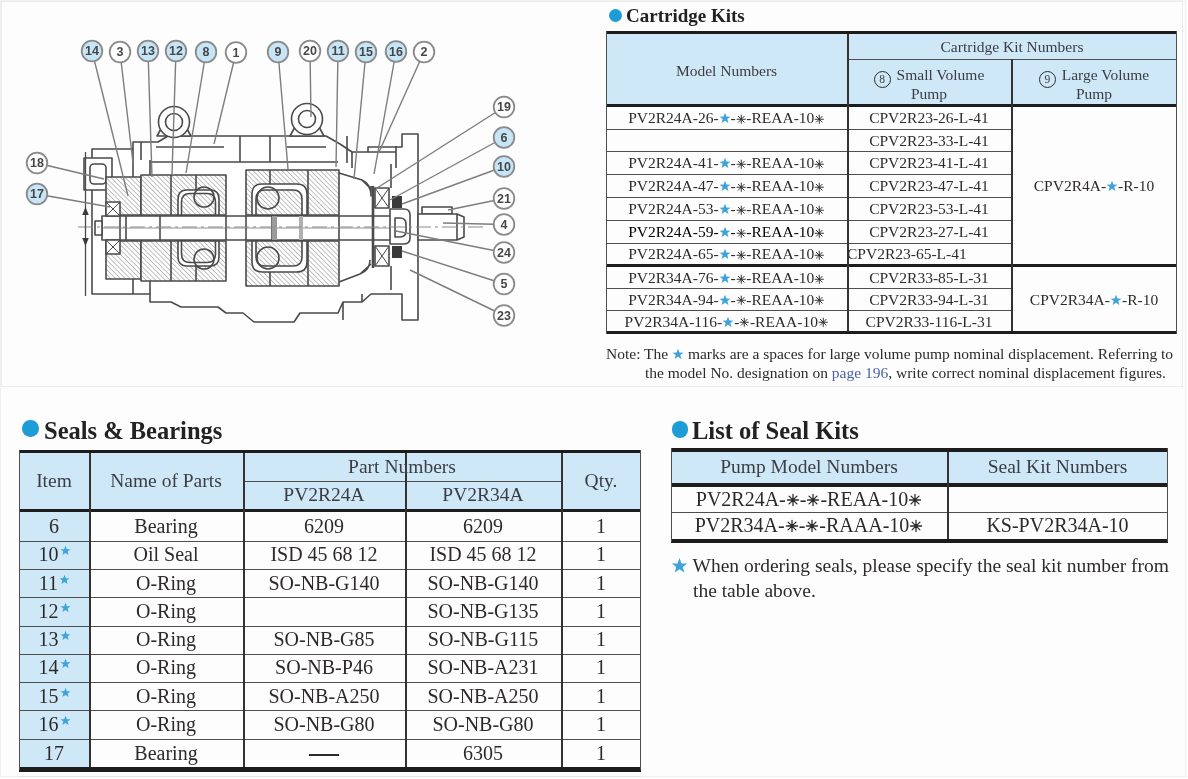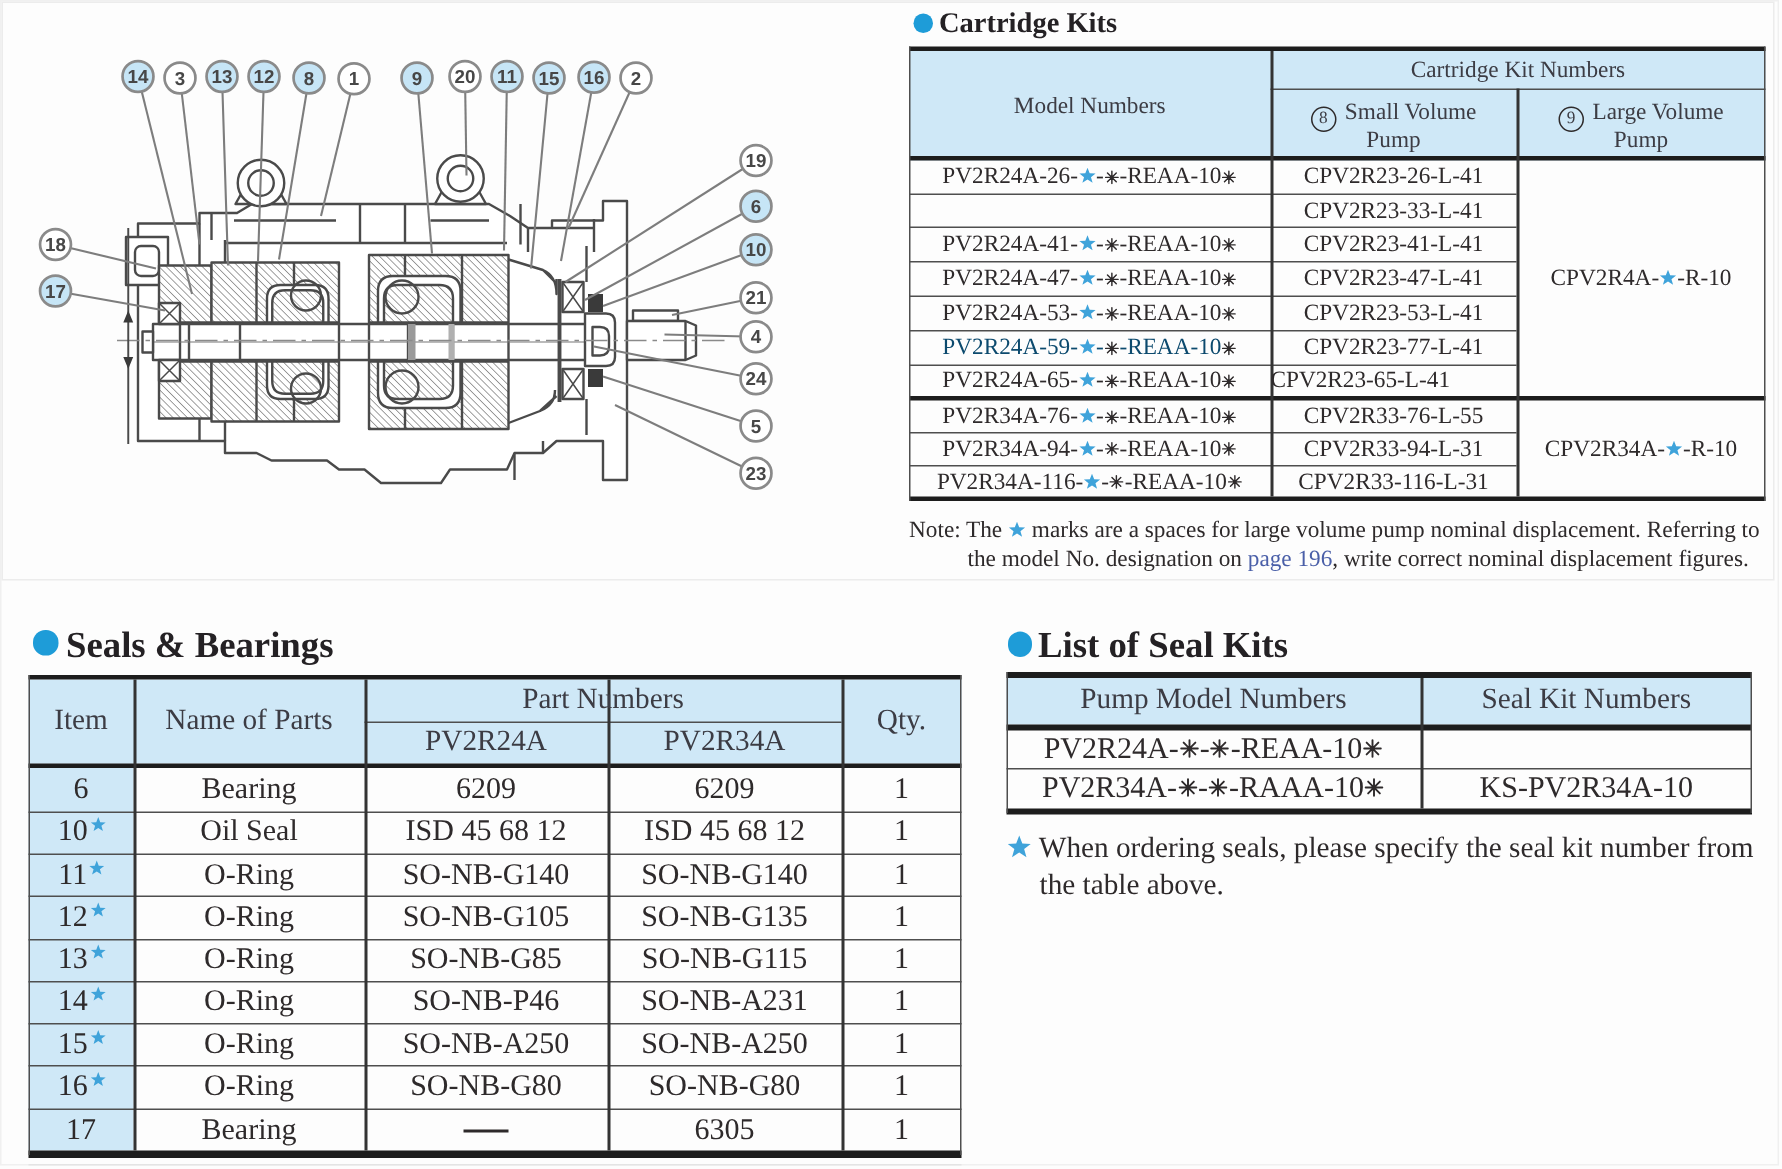--- a/index.html
+++ b/index.html
@@ -210,32 +210,32 @@
       </svg>-<svg width="10.5" height="10.5" viewBox="0 0 24 24" style="vertical-align:-1px">
         <g stroke="#2e2a2b" stroke-width="2.2" stroke-linecap="round">
           <path d="M12 2.5 V21.5 M2.5 12 H21.5 M5.3 5.3 L18.7 18.7 M18.7 5.3 L5.3 18.7"></path>
         </g>
       </svg>-REAA-10<svg width="10.5" height="10.5" viewBox="0 0 24 24" style="vertical-align:-1px">
         <g stroke="#2e2a2b" stroke-width="2.2" stroke-linecap="round">
           <path d="M12 2.5 V21.5 M2.5 12 H21.5 M5.3 5.3 L18.7 18.7 M18.7 5.3 L5.3 18.7"></path>
         </g>
       </svg></div>
     <div style="position:absolute;left:241px;top:168.2px;width:164px;height:19px;line-height:19px;text-align:center;font-size:15.5px;font-weight:normal;color:#2e2a2b;white-space:nowrap;">CPV2R23-53-L-41</div>
-    <div style="position:absolute;left:0px;top:191.0px;width:241px;height:19px;line-height:19px;text-align:center;font-size:15.5px;font-weight:normal;color:#0c4a6e;white-space:nowrap;">PV2R24A-59-<svg width="12" height="12" viewBox="0 0 24 24" style="vertical-align:-1px">
-        <path fill="#3fa3da" d="M12 1.5 L14.9 9 L22.8 9.3 L16.6 14.2 L18.8 21.8 L12 17.3 L5.2 21.8 L7.4 14.2 L1.2 9.3 L9.1 9 Z"></path>
-      </svg>-<svg width="10.5" height="10.5" viewBox="0 0 24 24" style="vertical-align:-1px">
-        <g stroke="#2e2a2b" stroke-width="2.2" stroke-linecap="round">
-          <path d="M12 2.5 V21.5 M2.5 12 H21.5 M5.3 5.3 L18.7 18.7 M18.7 5.3 L5.3 18.7"></path>
-        </g>
-      </svg>-REAA-10<svg width="10.5" height="10.5" viewBox="0 0 24 24" style="vertical-align:-1px">
-        <g stroke="#2e2a2b" stroke-width="2.2" stroke-linecap="round">
-          <path d="M12 2.5 V21.5 M2.5 12 H21.5 M5.3 5.3 L18.7 18.7 M18.7 5.3 L5.3 18.7"></path>
-        </g>
-      </svg></div>
-    <div style="position:absolute;left:241px;top:191.0px;width:164px;height:19px;line-height:19px;text-align:center;font-size:15.5px;font-weight:normal;color:#2e2a2b;white-space:nowrap;">CPV2R23-77-L-41</div>
+    <div style="position:absolute;left:0px;top:191.0px;width:241px;height:19px;line-height:19px;text-align:center;font-size:15.5px;font-weight:normal;color:#000000;white-space:nowrap;">PV2R24A-59-<svg width="12" height="12" viewBox="0 0 24 24" style="vertical-align:-1px">
+        <path fill="#3fa3da" d="M12 1.5 L14.9 9 L22.8 9.3 L16.6 14.2 L18.8 21.8 L12 17.3 L5.2 21.8 L7.4 14.2 L1.2 9.3 L9.1 9 Z"></path>
+      </svg>-<svg width="10.5" height="10.5" viewBox="0 0 24 24" style="vertical-align:-1px">
+        <g stroke="#2e2a2b" stroke-width="2.2" stroke-linecap="round">
+          <path d="M12 2.5 V21.5 M2.5 12 H21.5 M5.3 5.3 L18.7 18.7 M18.7 5.3 L5.3 18.7"></path>
+        </g>
+      </svg>-REAA-10<svg width="10.5" height="10.5" viewBox="0 0 24 24" style="vertical-align:-1px">
+        <g stroke="#2e2a2b" stroke-width="2.2" stroke-linecap="round">
+          <path d="M12 2.5 V21.5 M2.5 12 H21.5 M5.3 5.3 L18.7 18.7 M18.7 5.3 L5.3 18.7"></path>
+        </g>
+      </svg></div>
+    <div style="position:absolute;left:241px;top:191.0px;width:164px;height:19px;line-height:19px;text-align:center;font-size:15.5px;font-weight:normal;color:#2e2a2b;white-space:nowrap;">CPV2R23-27-L-41</div>
     <div style="position:absolute;left:0px;top:213.0px;width:241px;height:19px;line-height:19px;text-align:center;font-size:15.5px;font-weight:normal;color:#2e2a2b;white-space:nowrap;">PV2R24A-65-<svg width="12" height="12" viewBox="0 0 24 24" style="vertical-align:-1px">
         <path fill="#3fa3da" d="M12 1.5 L14.9 9 L22.8 9.3 L16.6 14.2 L18.8 21.8 L12 17.3 L5.2 21.8 L7.4 14.2 L1.2 9.3 L9.1 9 Z"></path>
       </svg>-<svg width="10.5" height="10.5" viewBox="0 0 24 24" style="vertical-align:-1px">
         <g stroke="#2e2a2b" stroke-width="2.2" stroke-linecap="round">
           <path d="M12 2.5 V21.5 M2.5 12 H21.5 M5.3 5.3 L18.7 18.7 M18.7 5.3 L5.3 18.7"></path>
         </g>
       </svg>-REAA-10<svg width="10.5" height="10.5" viewBox="0 0 24 24" style="vertical-align:-1px">
         <g stroke="#2e2a2b" stroke-width="2.2" stroke-linecap="round">
           <path d="M12 2.5 V21.5 M2.5 12 H21.5 M5.3 5.3 L18.7 18.7 M18.7 5.3 L5.3 18.7"></path>
         </g>
@@ -248,21 +248,21 @@
         <path fill="#3fa3da" d="M12 1.5 L14.9 9 L22.8 9.3 L16.6 14.2 L18.8 21.8 L12 17.3 L5.2 21.8 L7.4 14.2 L1.2 9.3 L9.1 9 Z"></path>
       </svg>-<svg width="10.5" height="10.5" viewBox="0 0 24 24" style="vertical-align:-1px">
         <g stroke="#2e2a2b" stroke-width="2.2" stroke-linecap="round">
           <path d="M12 2.5 V21.5 M2.5 12 H21.5 M5.3 5.3 L18.7 18.7 M18.7 5.3 L5.3 18.7"></path>
         </g>
       </svg>-REAA-10<svg width="10.5" height="10.5" viewBox="0 0 24 24" style="vertical-align:-1px">
         <g stroke="#2e2a2b" stroke-width="2.2" stroke-linecap="round">
           <path d="M12 2.5 V21.5 M2.5 12 H21.5 M5.3 5.3 L18.7 18.7 M18.7 5.3 L5.3 18.7"></path>
         </g>
       </svg></div>
-    <div style="position:absolute;left:241px;top:237.0px;width:164px;height:19px;line-height:19px;text-align:center;font-size:15.5px;font-weight:normal;color:#2e2a2b;white-space:nowrap;">CPV2R33-76-L-55</div>
+    <div style="position:absolute;left:241px;top:237.0px;width:164px;height:19px;line-height:19px;text-align:center;font-size:15.5px;font-weight:normal;color:#2e2a2b;white-space:nowrap;">CPV2R33-85-L-31</div>
     <div style="position:absolute;left:0px;top:258.5px;width:241px;height:19px;line-height:19px;text-align:center;font-size:15.5px;font-weight:normal;color:#2e2a2b;white-space:nowrap;">PV2R34A-94-<svg width="12" height="12" viewBox="0 0 24 24" style="vertical-align:-1px">
         <path fill="#3fa3da" d="M12 1.5 L14.9 9 L22.8 9.3 L16.6 14.2 L18.8 21.8 L12 17.3 L5.2 21.8 L7.4 14.2 L1.2 9.3 L9.1 9 Z"></path>
       </svg>-<svg width="10.5" height="10.5" viewBox="0 0 24 24" style="vertical-align:-1px">
         <g stroke="#2e2a2b" stroke-width="2.2" stroke-linecap="round">
           <path d="M12 2.5 V21.5 M2.5 12 H21.5 M5.3 5.3 L18.7 18.7 M18.7 5.3 L5.3 18.7"></path>
         </g>
       </svg>-REAA-10<svg width="10.5" height="10.5" viewBox="0 0 24 24" style="vertical-align:-1px">
         <g stroke="#2e2a2b" stroke-width="2.2" stroke-linecap="round">
           <path d="M12 2.5 V21.5 M2.5 12 H21.5 M5.3 5.3 L18.7 18.7 M18.7 5.3 L5.3 18.7"></path>
         </g>
@@ -334,21 +334,20 @@
           <path fill="#3fa3da" d="M12 1.5 L14.9 9 L22.8 9.3 L16.6 14.2 L18.8 21.8 L12 17.3 L5.2 21.8 L7.4 14.2 L1.2 9.3 L9.1 9 Z"></path>
         </svg></span></div>
     <div style="position:absolute;left:70px;top:120.7px;width:154px;height:25px;line-height:25px;text-align:center;font-size:20px;font-weight:normal;color:#2e2a2b;white-space:nowrap;">O-Ring</div>
     <div style="position:absolute;left:224px;top:120.7px;width:162px;height:25px;line-height:25px;text-align:center;font-size:20px;font-weight:normal;color:#2e2a2b;white-space:nowrap;">SO-NB-G140</div>
     <div style="position:absolute;left:386px;top:120.7px;width:156px;height:25px;line-height:25px;text-align:center;font-size:20px;font-weight:normal;color:#2e2a2b;white-space:nowrap;">SO-NB-G140</div>
     <div style="position:absolute;left:542px;top:120.7px;width:80px;height:25px;line-height:25px;text-align:center;font-size:20px;font-weight:normal;color:#2e2a2b;white-space:nowrap;">1</div>
     <div style="position:absolute;left:0px;top:148.9px;width:70px;height:25px;line-height:25px;text-align:center;font-size:20px;font-weight:normal;color:#2e2a2b;white-space:nowrap;">12<span style="position:relative;top:-5px;left:1px"><svg width="11" height="11" viewBox="0 0 24 24" style="vertical-align:0px">
           <path fill="#3fa3da" d="M12 1.5 L14.9 9 L22.8 9.3 L16.6 14.2 L18.8 21.8 L12 17.3 L5.2 21.8 L7.4 14.2 L1.2 9.3 L9.1 9 Z"></path>
         </svg></span></div>
     <div style="position:absolute;left:70px;top:148.9px;width:154px;height:25px;line-height:25px;text-align:center;font-size:20px;font-weight:normal;color:#2e2a2b;white-space:nowrap;">O-Ring</div>
-    <div style="position:absolute;left:224px;top:148.9px;width:162px;height:25px;line-height:25px;text-align:center;font-size:20px;font-weight:normal;color:#2e2a2b;white-space:nowrap;">SO-NB-G105</div>
     <div style="position:absolute;left:386px;top:148.9px;width:156px;height:25px;line-height:25px;text-align:center;font-size:20px;font-weight:normal;color:#2e2a2b;white-space:nowrap;">SO-NB-G135</div>
     <div style="position:absolute;left:542px;top:148.9px;width:80px;height:25px;line-height:25px;text-align:center;font-size:20px;font-weight:normal;color:#2e2a2b;white-space:nowrap;">1</div>
     <div style="position:absolute;left:0px;top:177.1px;width:70px;height:25px;line-height:25px;text-align:center;font-size:20px;font-weight:normal;color:#2e2a2b;white-space:nowrap;">13<span style="position:relative;top:-5px;left:1px"><svg width="11" height="11" viewBox="0 0 24 24" style="vertical-align:0px">
           <path fill="#3fa3da" d="M12 1.5 L14.9 9 L22.8 9.3 L16.6 14.2 L18.8 21.8 L12 17.3 L5.2 21.8 L7.4 14.2 L1.2 9.3 L9.1 9 Z"></path>
         </svg></span></div>
     <div style="position:absolute;left:70px;top:177.1px;width:154px;height:25px;line-height:25px;text-align:center;font-size:20px;font-weight:normal;color:#2e2a2b;white-space:nowrap;">O-Ring</div>
     <div style="position:absolute;left:224px;top:177.1px;width:162px;height:25px;line-height:25px;text-align:center;font-size:20px;font-weight:normal;color:#2e2a2b;white-space:nowrap;">SO-NB-G85</div>
     <div style="position:absolute;left:386px;top:177.1px;width:156px;height:25px;line-height:25px;text-align:center;font-size:20px;font-weight:normal;color:#2e2a2b;white-space:nowrap;">SO-NB-G115</div>
     <div style="position:absolute;left:542px;top:177.1px;width:80px;height:25px;line-height:25px;text-align:center;font-size:20px;font-weight:normal;color:#2e2a2b;white-space:nowrap;">1</div>
     <div style="position:absolute;left:0px;top:205.3px;width:70px;height:25px;line-height:25px;text-align:center;font-size:20px;font-weight:normal;color:#2e2a2b;white-space:nowrap;">14<span style="position:relative;top:-5px;left:1px"><svg width="11" height="11" viewBox="0 0 24 24" style="vertical-align:0px">

